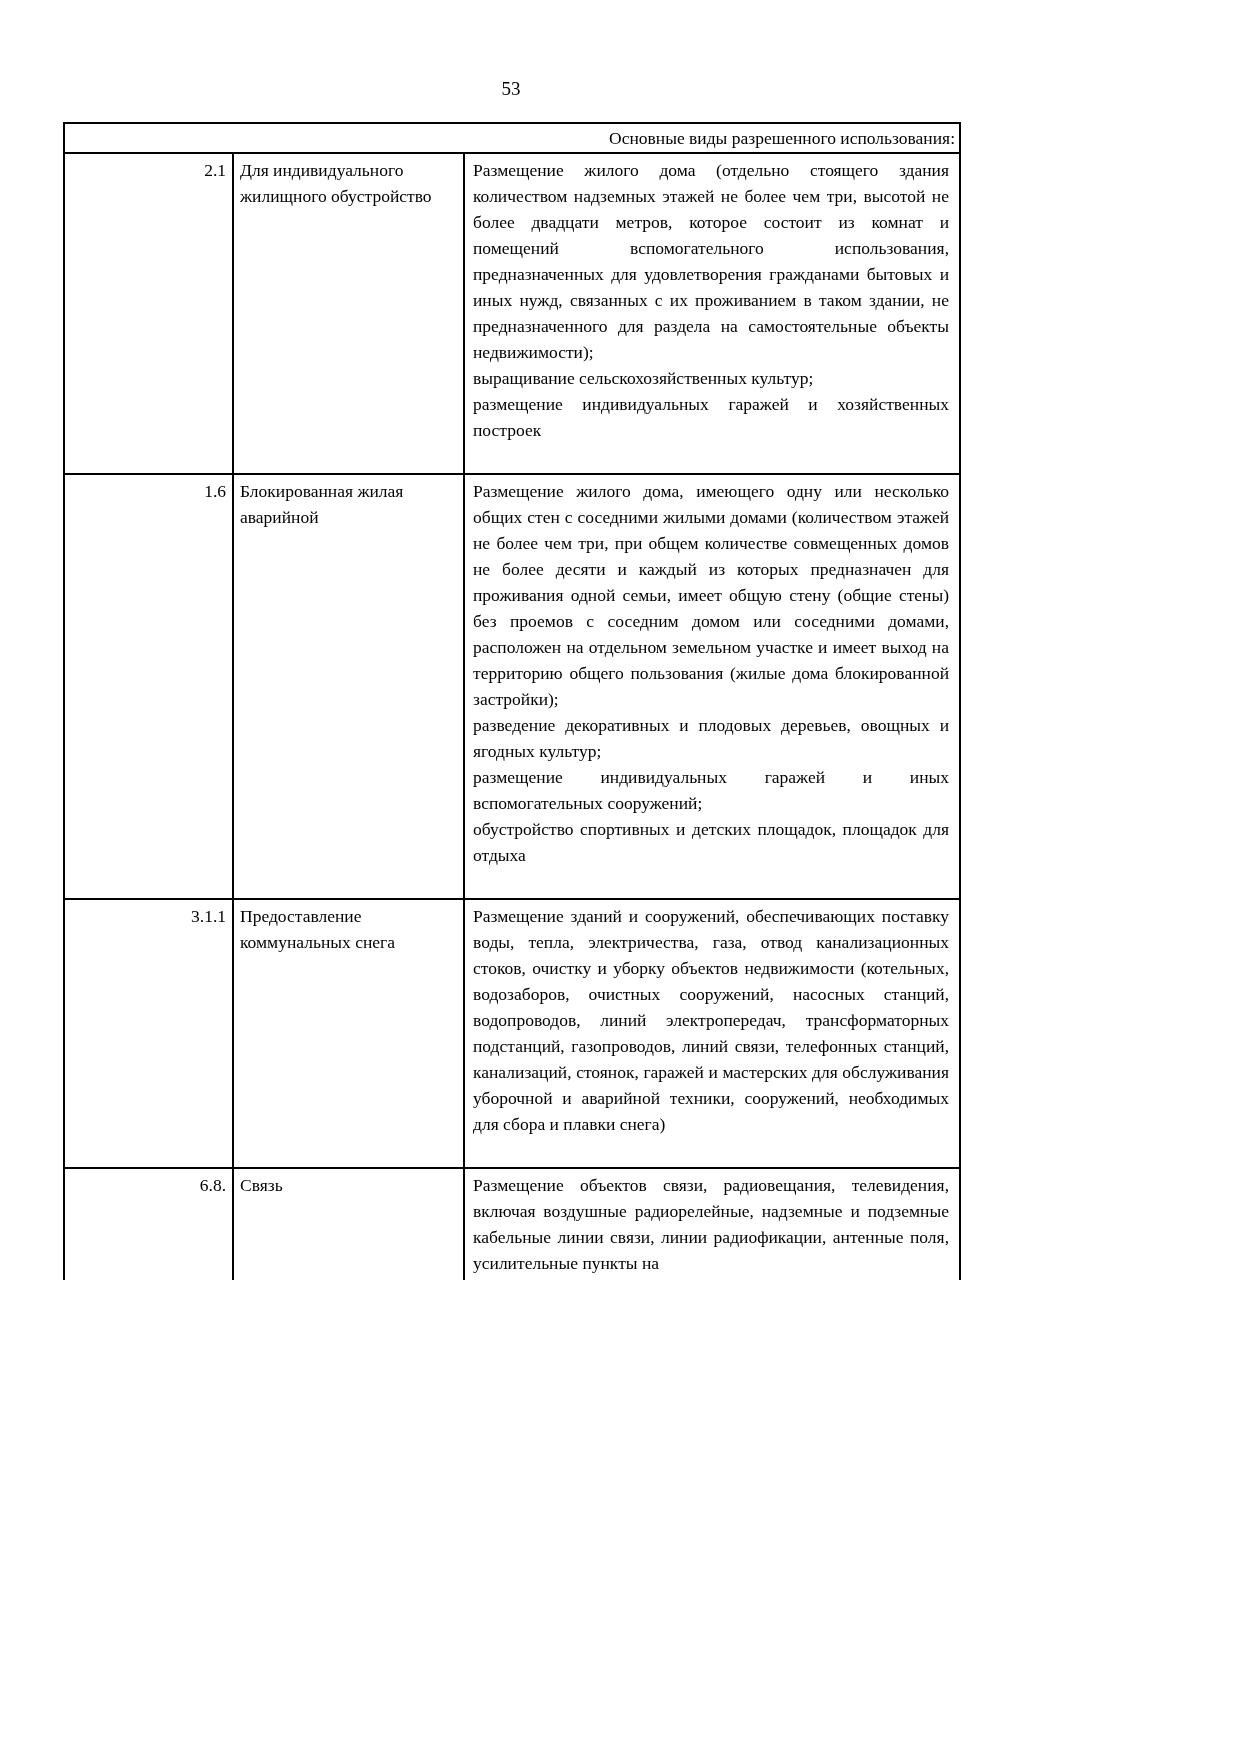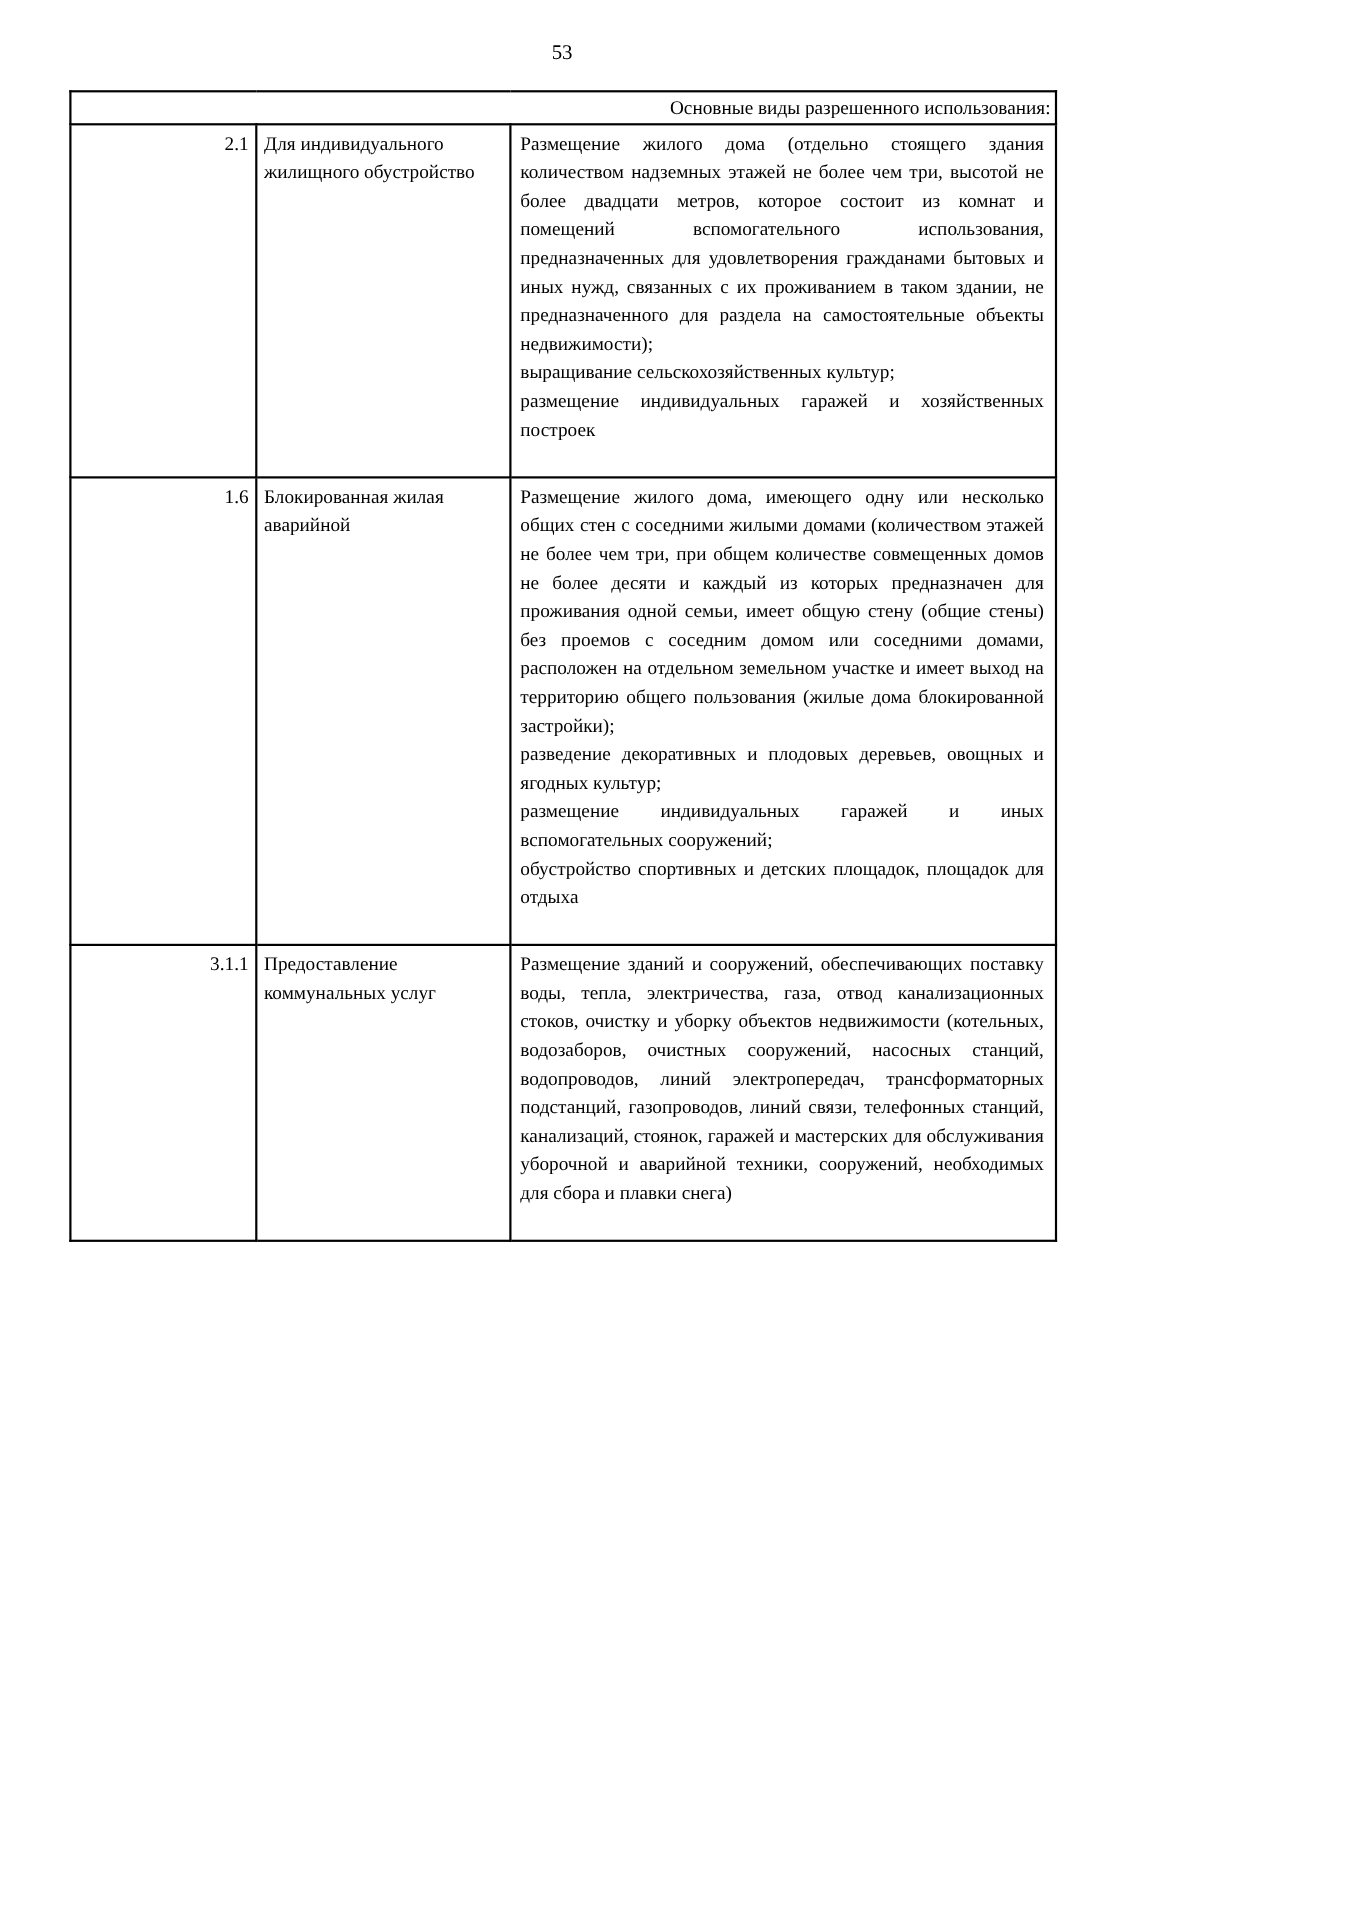--- a/index.html
+++ b/index.html
@@ -9,21 +9,21 @@
   }
   .page {
     position: relative;
     width: 1240px;
     height: 1754px;
     background: #ffffff;
     font-family: "Liberation Serif", "DejaVu Serif", serif;
     color: #000000;
     overflow: hidden;
     box-sizing: border-box;
-    padding-top: 38px;
+    padding-top: 78px;
   }
   .content {
     width: 896px;
     margin-left: 63px;
   }
   .page-number {
     text-align: center;
     font-size: 19px;
     margin-bottom: 22px;
   }
@@ -98,20 +98,25 @@
         <tr>
           <td class="cell-code">1.6</td>
           <td class="cell-name">Блокированная жилая аварийной</td>
           <td class="cell-desc">Размещение жилого дома, имеющего одну или несколько общих стен с соседними жилыми домами (количеством этажей не более чем три, при общем количестве совмещенных домов не более десяти и каждый из которых предназначен для проживания одной семьи, имеет общую стену (общие стены) без проемов с соседним домом или соседними домами, расположен на отдельном земельном участке и имеет выход на территорию общего пользования (жилые дома блокированной застройки);
 разведение декоративных и плодовых деревьев, овощных и ягодных культур;
 размещение индивидуальных гаражей и иных вспомогательных сооружений;
 обустройство спортивных и детских площадок, площадок для отдыха</td>
         </tr>
         <tr>
           <td class="cell-code">3.1.1</td>
-          <td class="cell-name">Предоставление коммунальных услуг</td>
+          <td class="cell-name">Предоставление коммунальных снега</td>
           <td class="cell-desc">Размещение зданий и сооружений, обеспечивающих поставку воды, тепла, электричества, газа, отвод канализационных стоков, очистку и уборку объектов недвижимости (котельных, водозаборов, очистных сооружений, насосных станций, водопроводов, линий электропередач, трансформаторных подстанций, газопроводов, линий связи, телефонных станций, канализаций, стоянок, гаражей и мастерских для обслуживания уборочной и аварийной техники, сооружений, необходимых для сбора и плавки снега)</td>
+        </tr>
+        <tr class="row-last">
+          <td class="cell-code">6.8.</td>
+          <td class="cell-name">Связь</td>
+          <td class="cell-desc">Размещение объектов связи, радиовещания, телевидения, включая воздушные радиорелейные, надземные и подземные кабельные линии связи, линии радиофикации, антенные поля, усилительные пункты на</td>
         </tr>
       </tbody>
     </table>
 
   </div>
 </div>
 
 </body></html>

